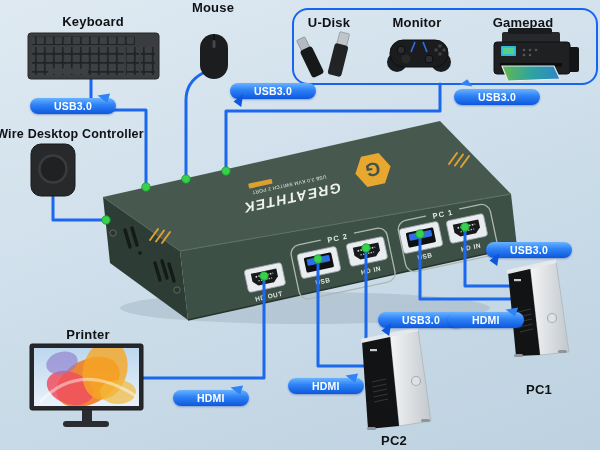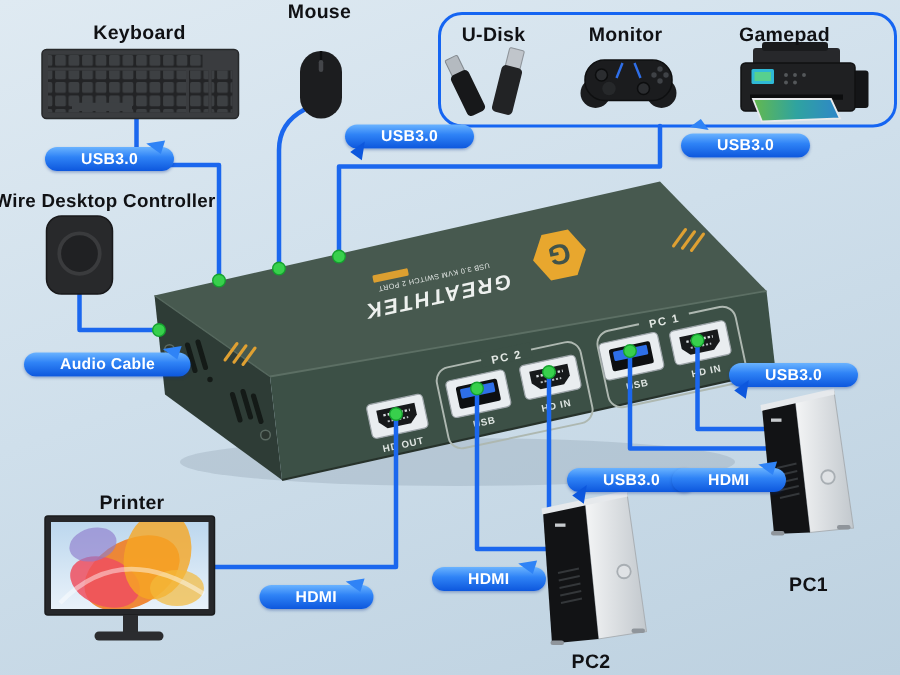--- a/index.html
+++ b/index.html
@@ -309,22 +309,20 @@
   <div class="lbl" style="left:88px;top:327px">Printer</div>
   <div class="lbl" style="left:394px;top:433px">PC2</div>
   <div class="lbl" style="left:539px;top:382px">PC1</div>
 
   <div class="bubble" style="left:30px;top:98px">
     <span>USB3.0</span><i class="tail tr"></i></div>
   <div class="bubble" style="left:230px;top:83px">
     <span>USB3.0</span><i class="tail bl"></i></div>
   <div class="bubble" style="left:454px;top:89px">
     <span>USB3.0</span><i class="tail tl"></i></div>
-  <div class="bubble" style="left:16px;top:235px">
-    <span>Audio Cable</span><i class="tail tr"></i></div>
   <div class="bubble" style="left:173px;top:390px">
     <span>HDMI</span><i class="tail tr"></i></div>
   <div class="bubble" style="left:288px;top:378px">
     <span>HDMI</span><i class="tail tr"></i></div>
   <div class="bubble" style="left:378px;top:312px">
     <span>USB3.0</span><i class="tail bl"></i></div>
   <div class="bubble" style="left:448px;top:312px">
     <span>HDMI</span><i class="tail tr"></i></div>
   <div class="bubble" style="left:486px;top:242px">
     <span>USB3.0</span><i class="tail bl"></i></div>

